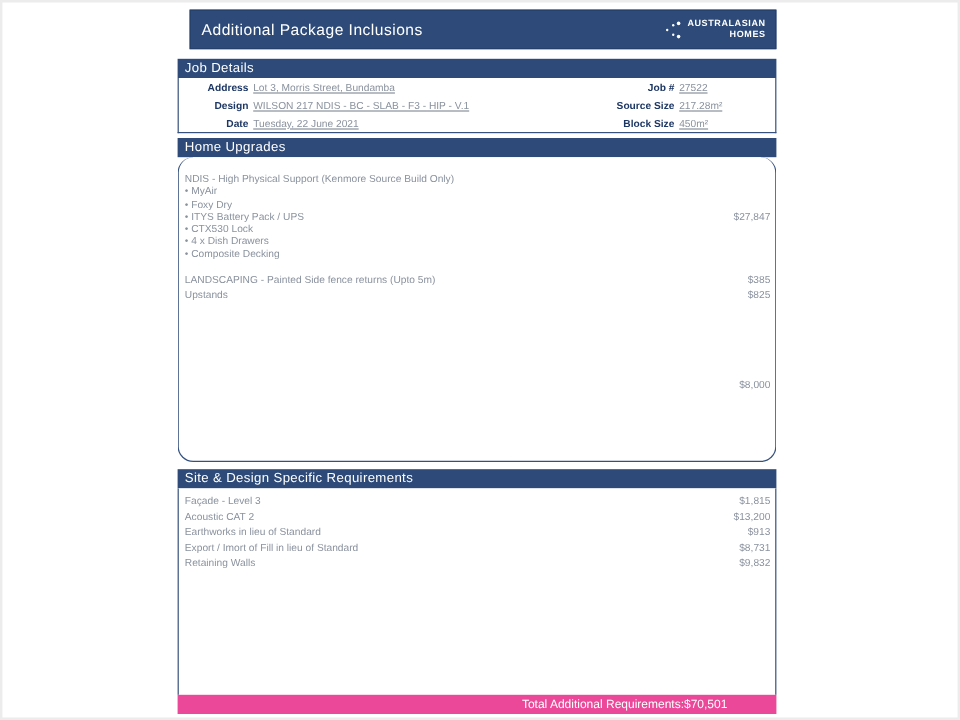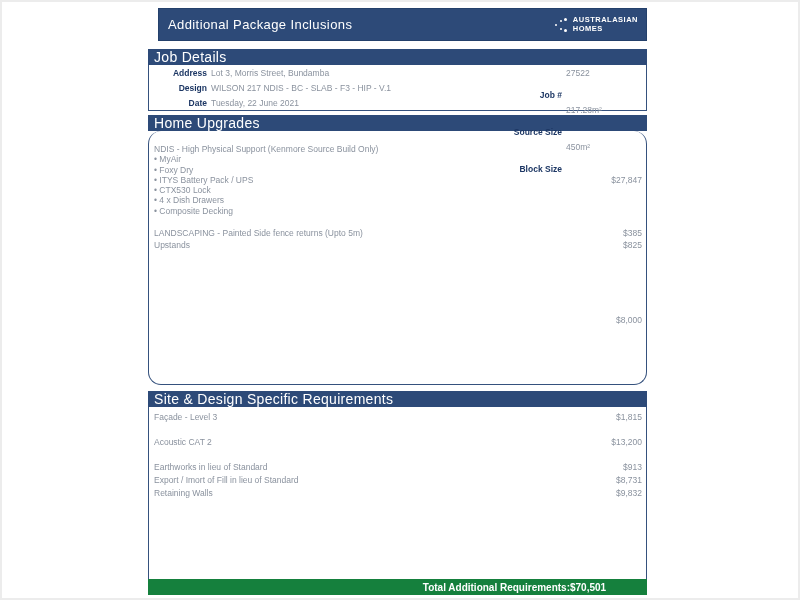--- a/index.html
+++ b/index.html
@@ -26,38 +26,38 @@
     display: flex;
     align-items: center;
     justify-content: space-between;
     padding: 0 8px 0 9px;
   }
   .title-text {
     color: #ffffff;
     font-size: 13px;
     letter-spacing: 0.4px;
   }
-  .logo { display: flex; align-items: center; gap: 5px; }
+  .logo { display: flex; align-items: center; gap: 5px; text-align: right; }
   .logo-dots { position: relative; width: 13px; height: 16px; }
   .logo-dots i { position: absolute; background: #ffffff; border-radius: 50%; }
   .logo-dots i:nth-child(1) { left: 0;   top: 7px;  width: 2px; height: 2px; }
   .logo-dots i:nth-child(2) { left: 5px; top: 3px;  width: 2px; height: 2px; }
   .logo-dots i:nth-child(3) { left: 9px; top: 1px;  width: 3px; height: 3px; }
   .logo-dots i:nth-child(4) { left: 5px; top: 11px; width: 2px; height: 2px; }
   .logo-dots i:nth-child(5) { left: 9px; top: 12px; width: 3px; height: 3px; }
   .logo-text { color: #ffffff; font-weight: bold; font-size: 7.5px; line-height: 8.5px; letter-spacing: 0.5px; }
   
   .gap8 { height: 8px; }
   .gap4 { height: 4px; }
   .gap6 { height: 6px; }
   .section-bar {
     height: 16px;
     background: #2d4a78;
     color: #ffffff;
-    font-size: 14px;
+    font-size: 11px;
     letter-spacing: 0.3px;
     display: flex;
     align-items: center;
     padding-left: 6px;
   }
   
   .job-box {
     border: 1px solid #35517d;
     border-top: none;
     background: #ffffff;
@@ -67,49 +67,49 @@
   }
   .jd-col-left { flex: 1; }
   .jd-col-right { width: 172px; }
   .jd-row { display: flex; line-height: 15px; font-size: 8.5px; }
   .jd-label {
     font-weight: bold;
     color: #1d3764;
     text-align: right;
   }
   .jd-col-left .jd-label { width: 58px; }
-  .jd-col-right .jd-label { width: 88px; margin-top: 22px; }
-  .jd-value { color: #8a929e; padding-left: 4px; }
+  .jd-col-right .jd-label { width: 88px; }
+  .jd-value { color: #8a929e; padding-left: 4px; text-decoration: underline; }
   
   .content-box {
     border: 1px solid #35517d;
     border-top: none;
     background: #ffffff;
     font-size: 8.5px;
     color: #8a929e;
     padding: 0 4px 0 5px;
   }
   .upgrades-box { height: 254px; padding-top: 13px; border-radius: 13px; }
   .site-box { height: 172px; padding-top: 4px; border-bottom: none; }
   .row { display: flex; justify-content: space-between; line-height: 10.3px; }
   .row .amount { white-space: nowrap; }
   .row-tall { line-height: 12px; }
   .site-box .row { line-height: 13px; }
   .mt-landscaping { margin-top: 11px; }
   .mt-8000 { margin-top: 63px; }
-  .mt-site { margin-top: 12px; gap: 24px; }
+  .mt-site { margin-top: 0; gap: 24px; }
   
   .footer-bar {
     height: 16px;
-    background: #15803d;
+    background: #ec4899;
     display: flex;
     align-items: center;
     justify-content: flex-end;
     color: #ffffff;
-    font-weight: bold;
+    font-weight: normal;
     font-size: 10px;
     padding-right: 5px;
   }
   .footer-amount { width: 72px; }
 </style>
 </head>
 <body>
 
 <div class="document">
 

